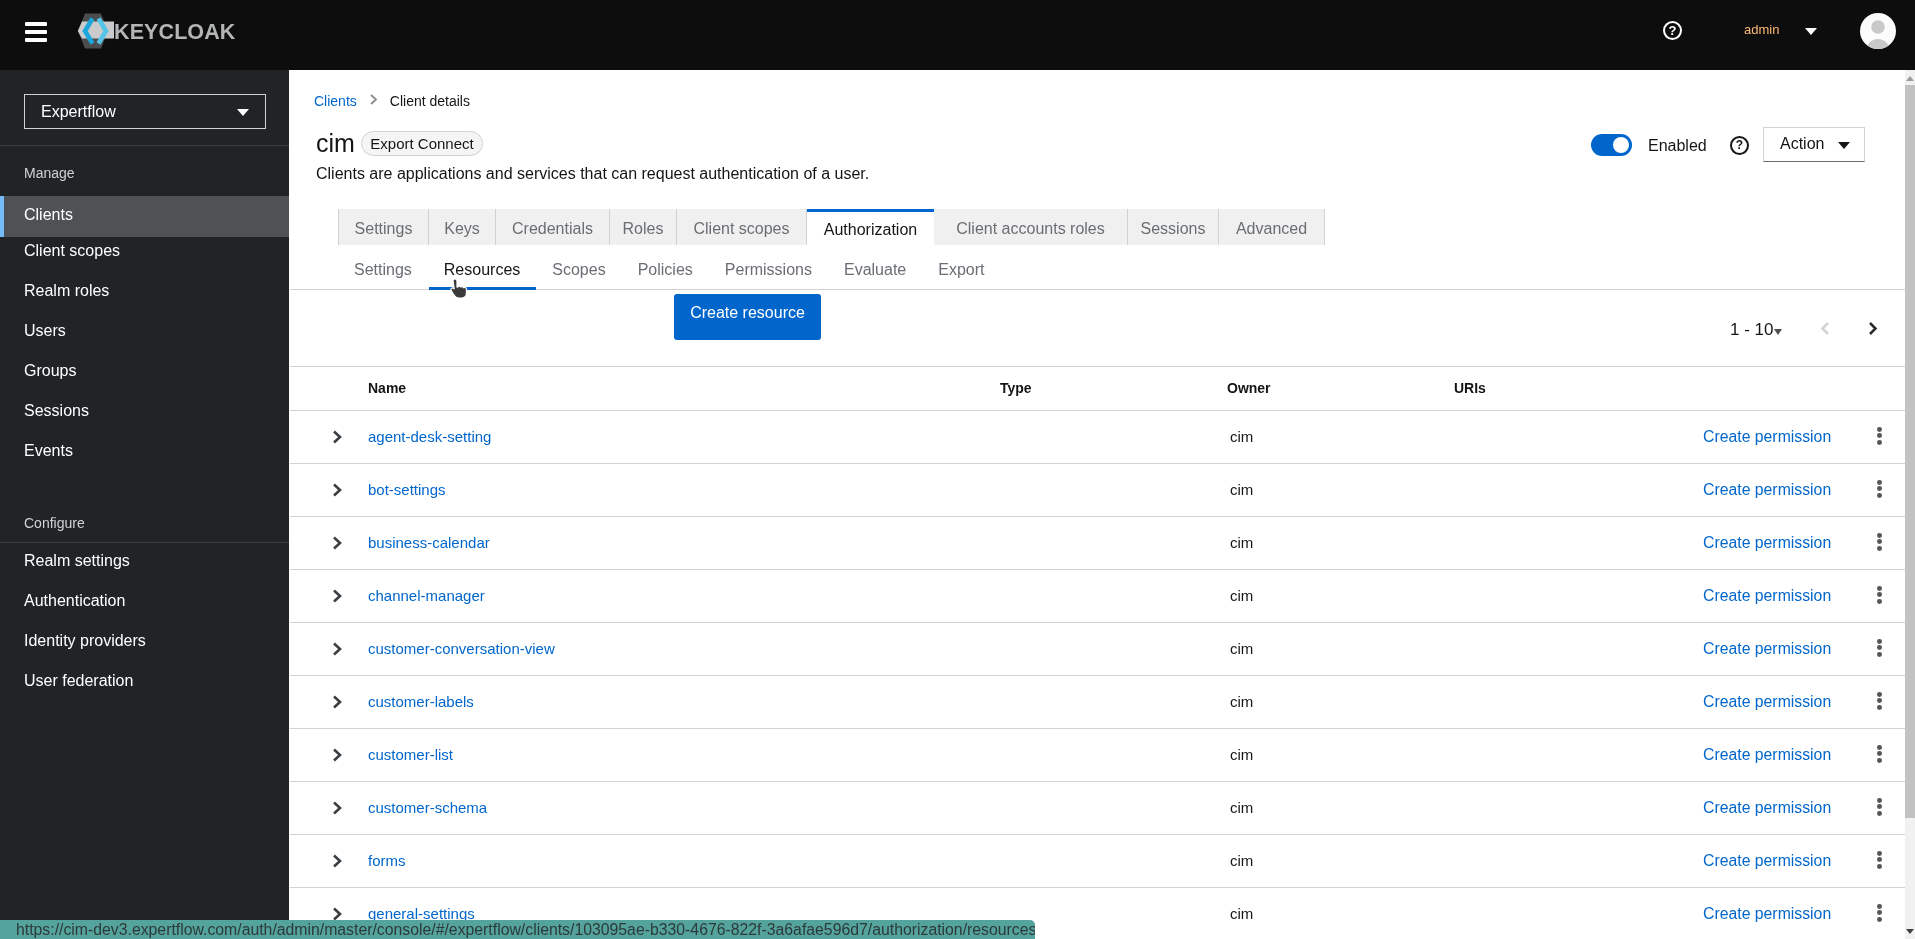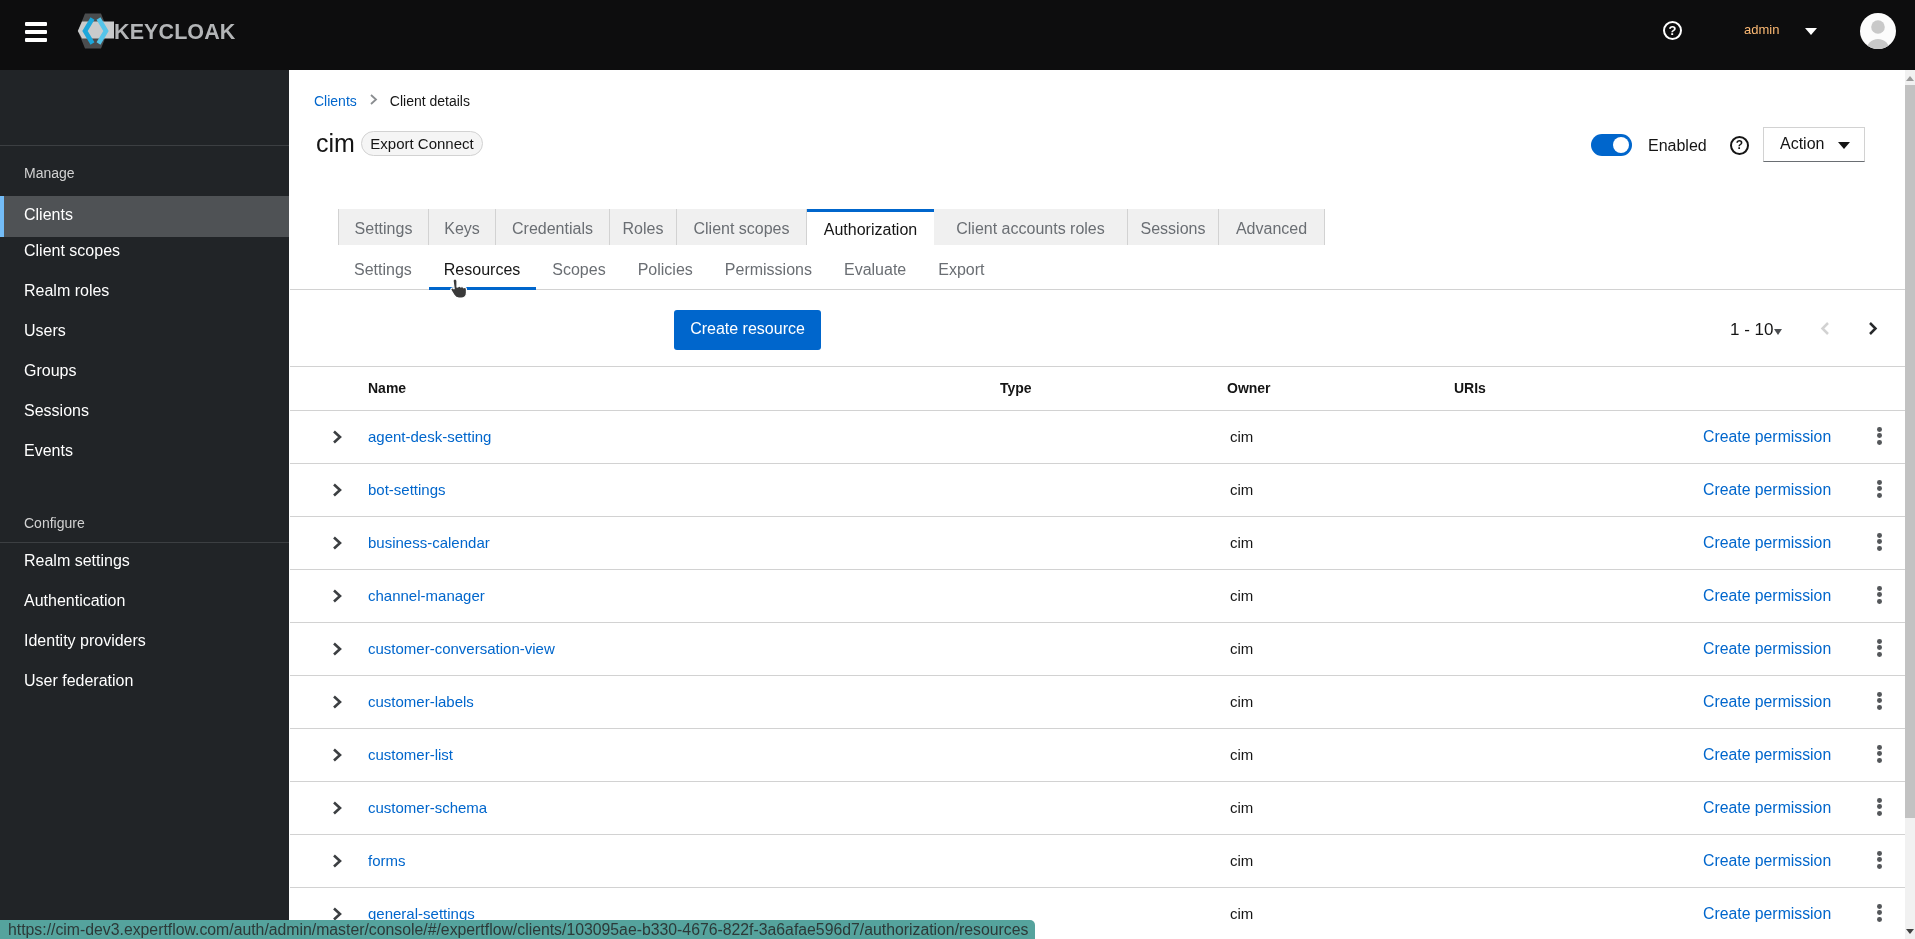--- a/index.html
+++ b/index.html
@@ -50,21 +50,21 @@
 #subtabs { position:absolute; left:49px; top:175px; height:45px; display:flex; }
 .stab { font-size:16px; color:#6a6e73; padding:0 16px; line-height:50px; }
 .stab.cur { color:#151515; }
 #stab-line { position:absolute; left:1px; top:219px; width:1615px; height:1px; background:#d2d2d2; }
 #stab-blue { position:absolute; left:140px; top:217px; width:107px; height:3px; background:#06c; }
 
 
 #search { position:absolute; left:34px; top:240px; width:333px; height:38px; border:1px solid #b9bcbe; border-bottom-color:#4c4f52; }
 #search span { position:absolute; left:10px; top:9px; font-size:16px; color:#151515; }
 #search i { position:absolute; right:15px; top:15px; width:0; height:0; border-left:7px solid transparent; border-right:7px solid transparent; border-top:8px solid #27292b; }
-#createbtn { position:absolute; left:385px; top:240px; width:147px; height:40px; background:#06c; border-radius:3px; color:#fff; font-size:16px; text-align:center; line-height:38px; }
+#createbtn { position:absolute; left:385px; top:224px; width:147px; height:46px; background:#06c; border-radius:3px; color:#fff; font-size:16px; text-align:center; line-height:38px; }
 #pagin { position:absolute; left:1441px; top:250px; font-size:17px; color:#151515; }
 #pagin-caret { position:absolute; left:1485px; top:259px; width:0; height:0; border-left:4.5px solid transparent; border-right:4.5px solid transparent; border-top:6px solid #4c4f52; }
 
 
 .hline { position:absolute; left:1px; width:1615px; height:1px; background:#d2d2d2; }
 .th { position:absolute; top:310px; font-size:14px; font-weight:bold; color:#151515; }
 .row-name { position:absolute; font-size:15px; color:#06c; }
 .row-cim { position:absolute; font-size:15px; color:#151515; }
 .row-cp { position:absolute; font-size:15.8px; color:#06c; }
 .chev { position:absolute; }
@@ -72,21 +72,21 @@
 .kebab div { width:4.8px; height:4.8px; border-radius:50%; background:#54575a; margin-bottom:1.7px; }
 
 
 #sbar { position:absolute; left:1905px; top:70px; width:10px; height:869px; background:#f1f1f1; }
 #sbar-thumb { position:absolute; left:0; top:15px; width:10px; height:733px; background:#c2c2c2; }
 .sarrow { position:absolute; left:1px; width:0; height:0; border-left:4px solid transparent; border-right:4px solid transparent; }
 #sarrow-up { top:6px; border-bottom:5px solid #9b9b9b; }
 #sarrow-dn { top:859px; border-top:5px solid #404040; }
 
 
-#status { position:absolute; left:0; top:920px; width:1035px; height:19px; background:#55a39d; color:#2c3a39; font-size:15.8px; line-height:19px; padding-left:8px; white-space:nowrap; overflow:hidden; border-top-right-radius:5px; }
+#status { position:absolute; left:0; top:920px; width:1035px; height:19px; background:#55a39d; color:#2c3a39; font-size:15.8px; line-height:19px; padding-left:16px; white-space:nowrap; overflow:hidden; border-top-right-radius:5px; }
 </style>
 </head>
 <body>
 <div id="page">
 
   <div id="hdr">
     <div id="burger">
         <div></div>
         <div></div>
         <div></div>
@@ -109,20 +109,21 @@
         </defs>
       <circle cx="18" cy="18" r="18" fill="#fcfcfc"></circle>
       <g clip-path="url(#avc)">
         <circle cx="18" cy="14" r="6.8" fill="#c9c9c9"></circle>
         <path d="M6 38 a12 12 0 0 1 24 0 z" fill="#c9c9c9"></path>
       </g>
     </svg>
   </div>
 
   <div id="side">
+    <div id="realm-select">Expertflow<div id="realm-caret"></div></div>
     <div class="side-div" style="top:75px"></div>
     <div class="side-h" style="top:95px">Manage</div>
     <div id="sel-item">
         <span>Clients</span>
       </div>
     <div class="side-item" style="top:172px">Client scopes</div>
     <div class="side-item" style="top:212px">Realm roles</div>
     <div class="side-item" style="top:252px">Users</div>
     <div class="side-item" style="top:292px">Groups</div>
     <div class="side-item" style="top:332px">Sessions</div>
@@ -134,20 +135,21 @@
     <div class="side-item" style="top:562px">Identity providers</div>
     <div class="side-item" style="top:602px">User federation</div>
   </div>
 
   <div id="main">
     <div id="crumb"><a>Clients</a><svg style="margin:0 12px 1px" width="9" height="11" viewBox="0 0 9 11">
           <path d="M2 1 L7 5.5 L2 10" stroke="#8a8d90" stroke-width="1.8" fill="none"></path>
         </svg>Client details</div>
     <div id="title">cim</div>
     <div id="badge">Export Connect</div>
+    <div id="desc">Clients are applications and services that can request authentication of a user.</div>
 
     <div id="toggle">
         <div></div>
       </div>
     <div id="en-label">Enabled</div>
     <div id="en-help">?</div>
     <div id="action">
         <span>Action</span>
         <i></i>
       </div>

